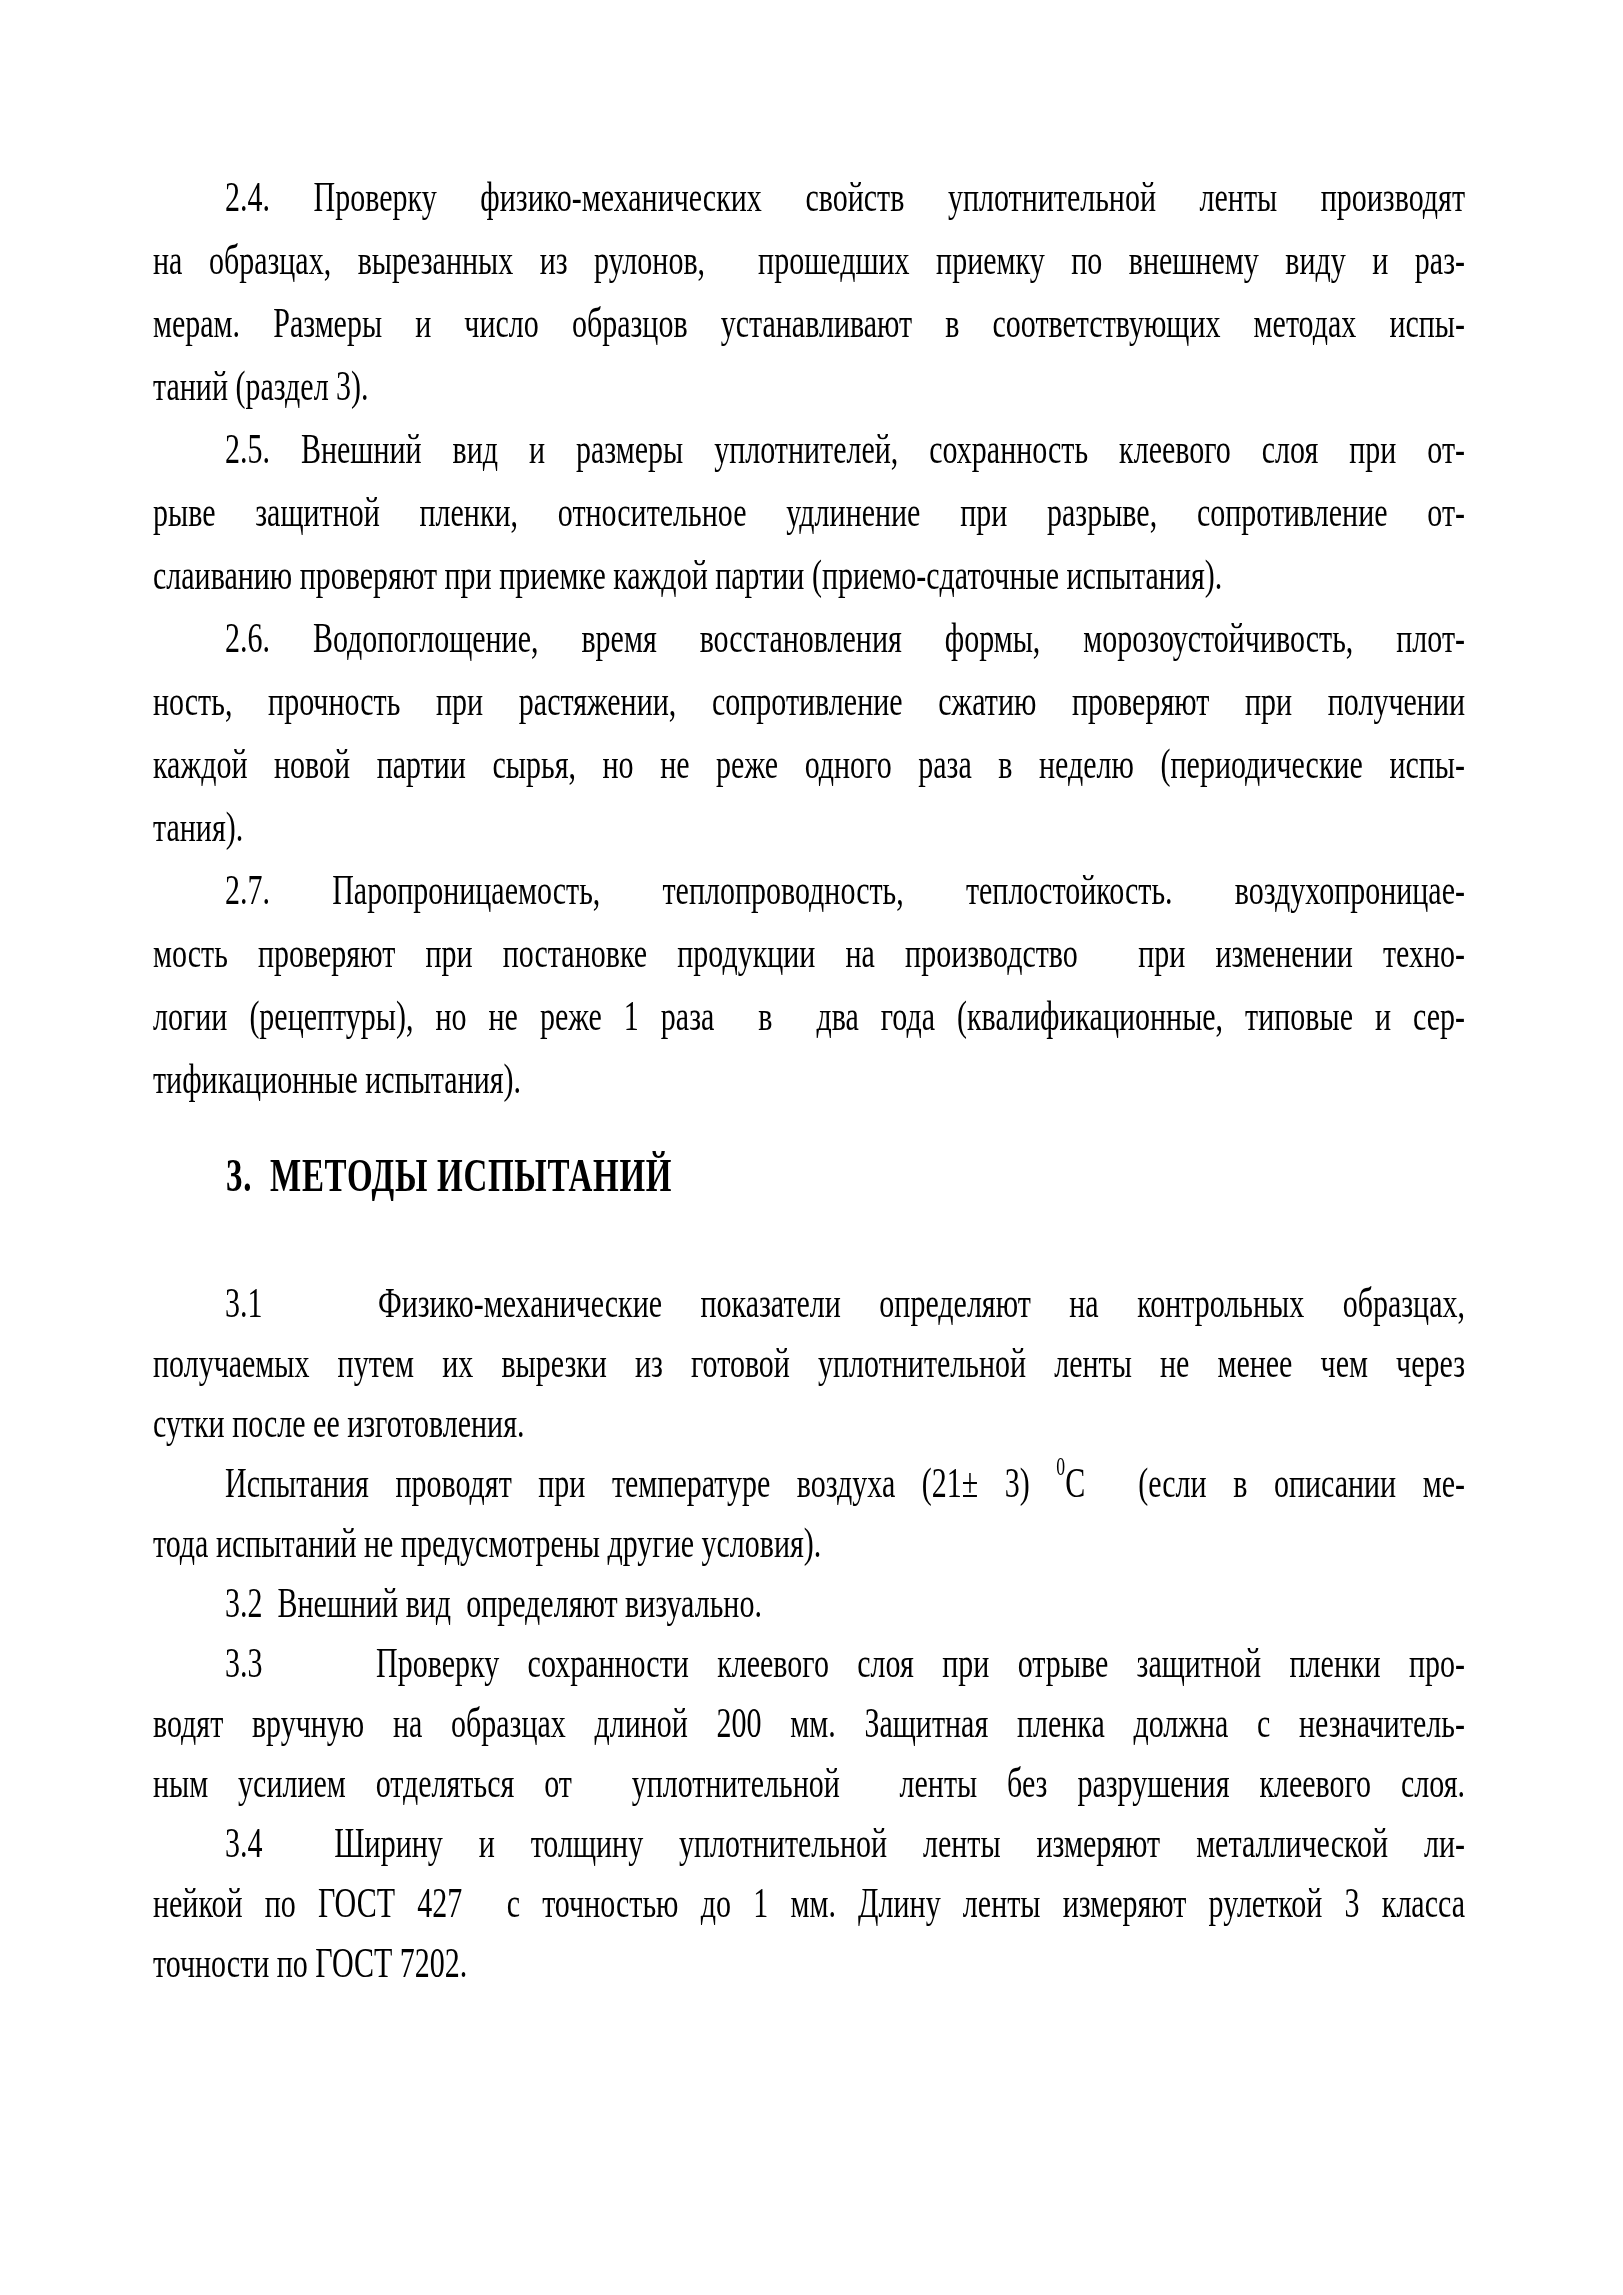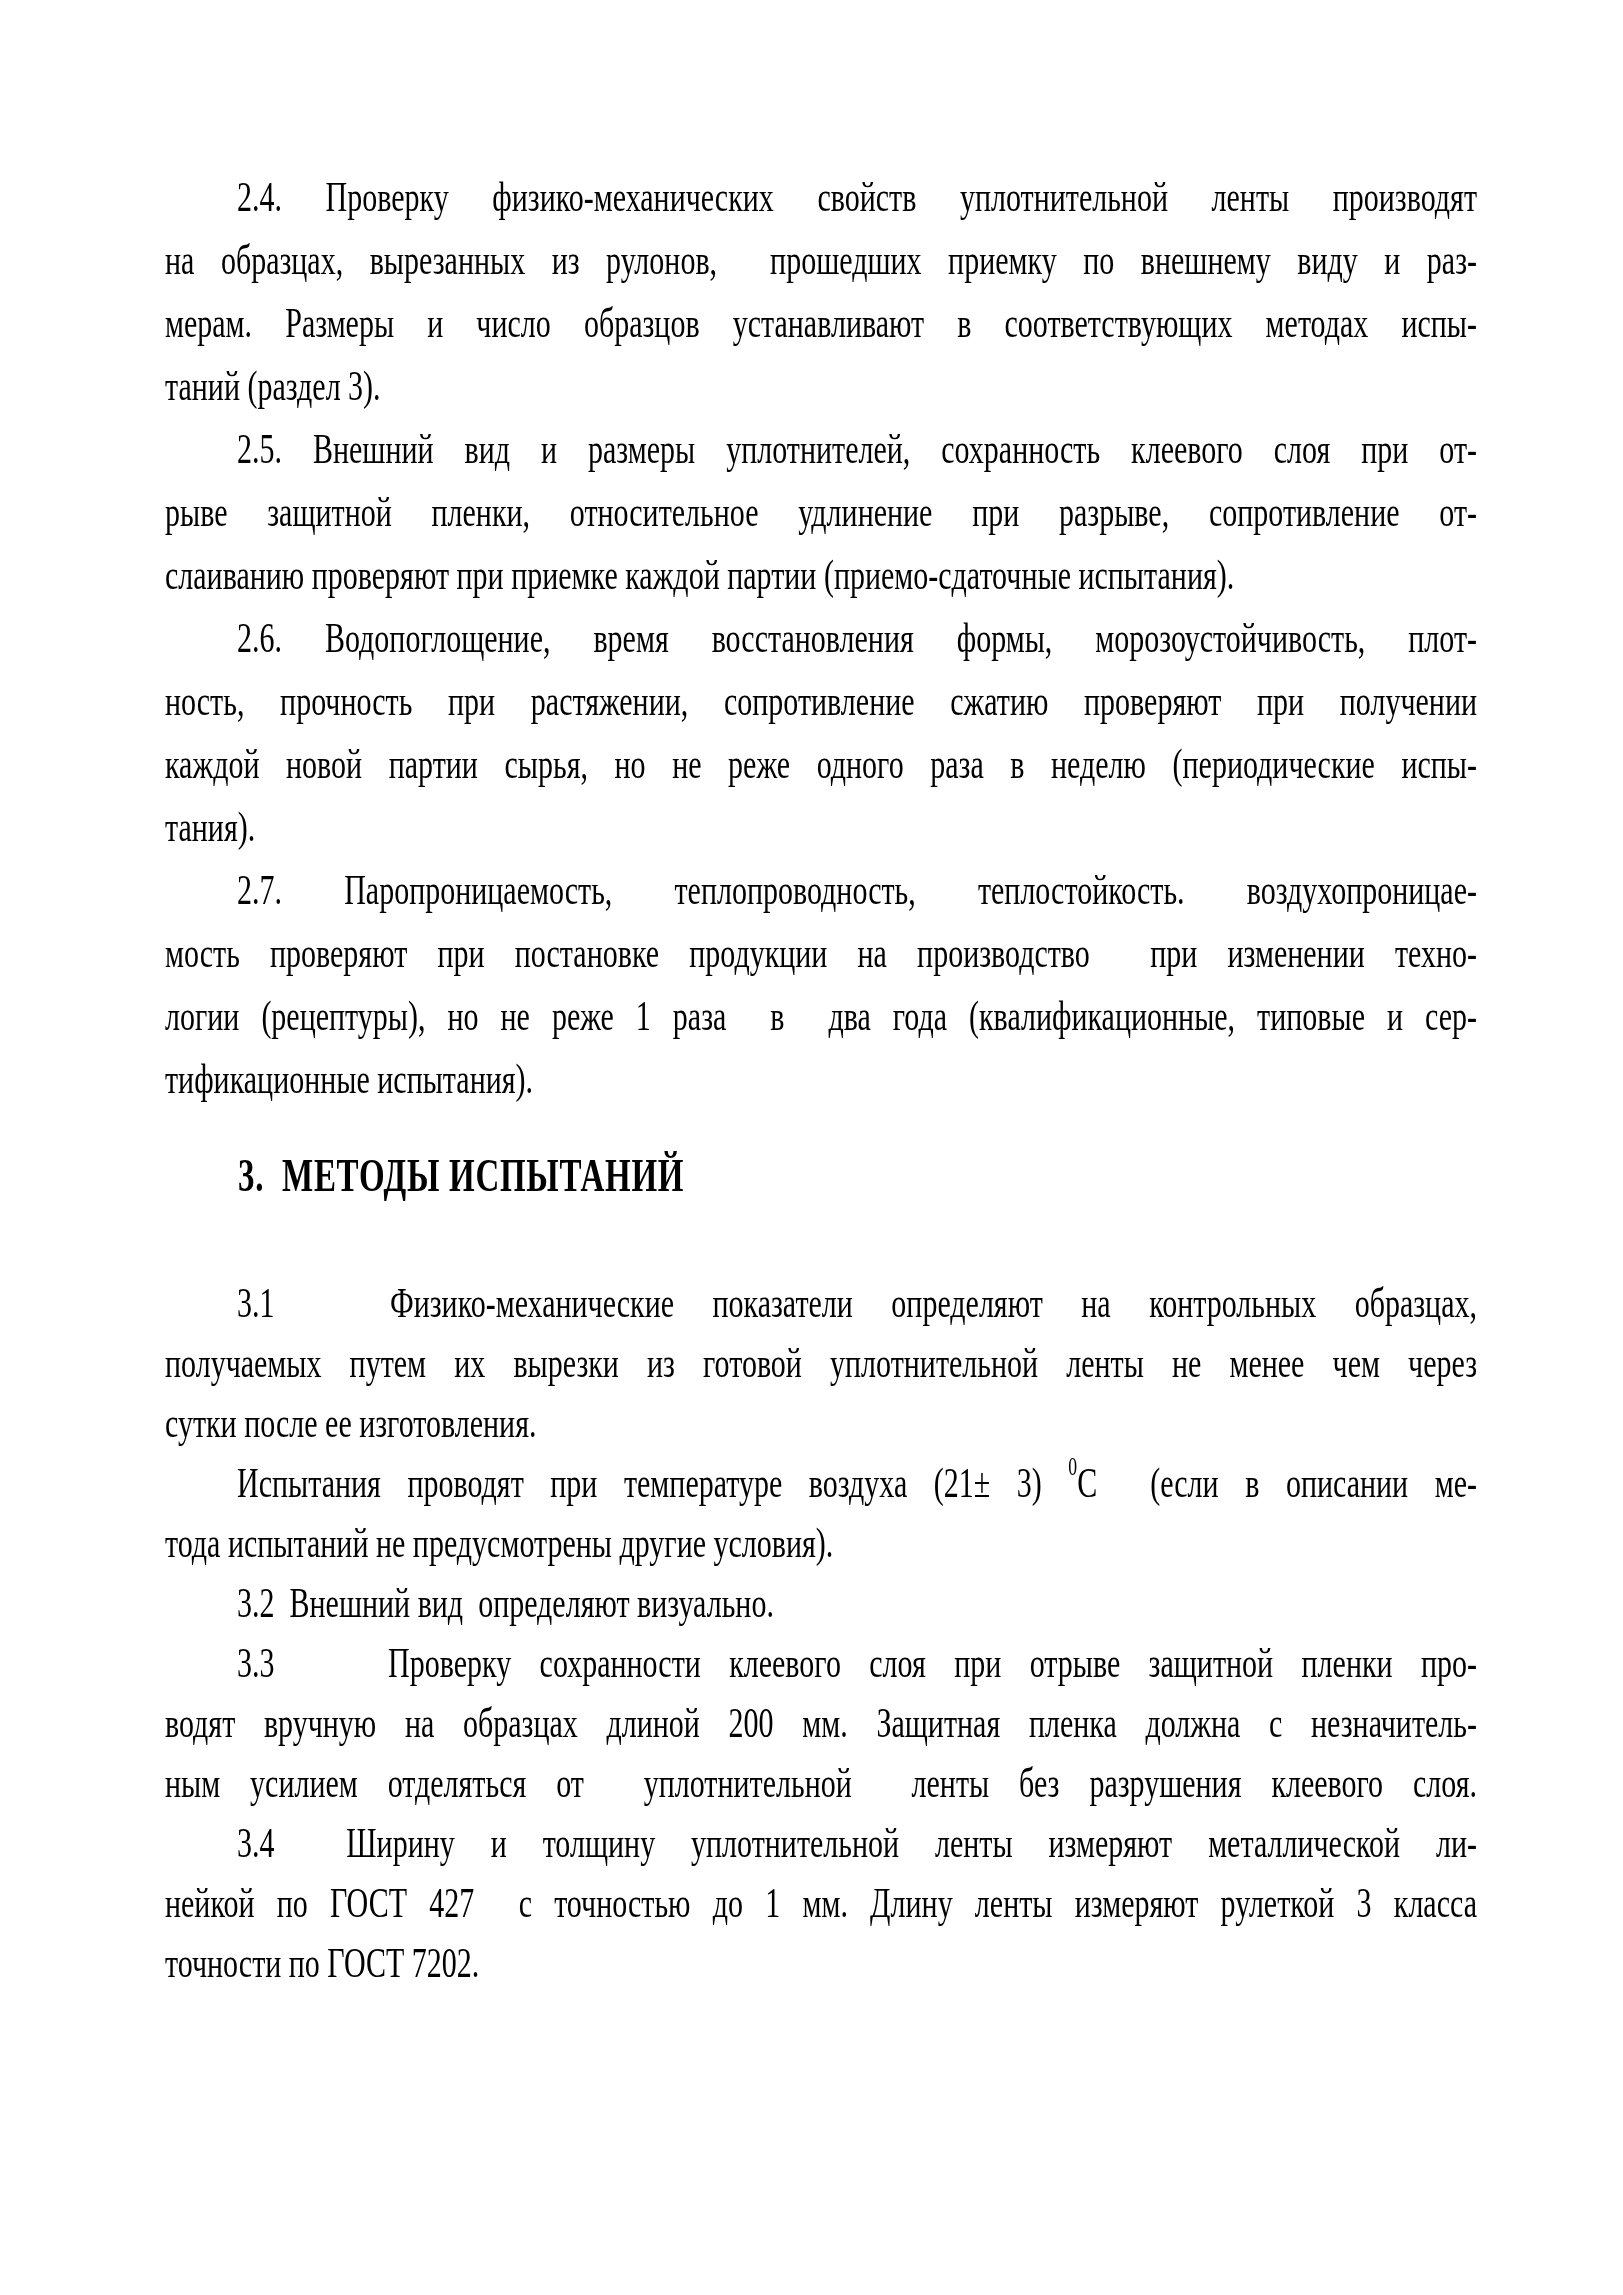--- a/index.html
+++ b/index.html
@@ -14,21 +14,20 @@
     background: #ffffff;
     color: #000000;
     font-family: "Liberation Serif", "DejaVu Serif", serif;
     overflow: hidden;
   }
   .text-col {
     position: absolute;
     left: 153px;
     top: 165px;
     width: 1312px;
-    margin-left: 12px;
   }
   .ln {
     height: 63px;
     line-height: 63px;
     font-size: 30px;
     white-space: normal;
     transform: scaleY(1.38);
     transform-origin: center left;
   }
   .ln3 {

